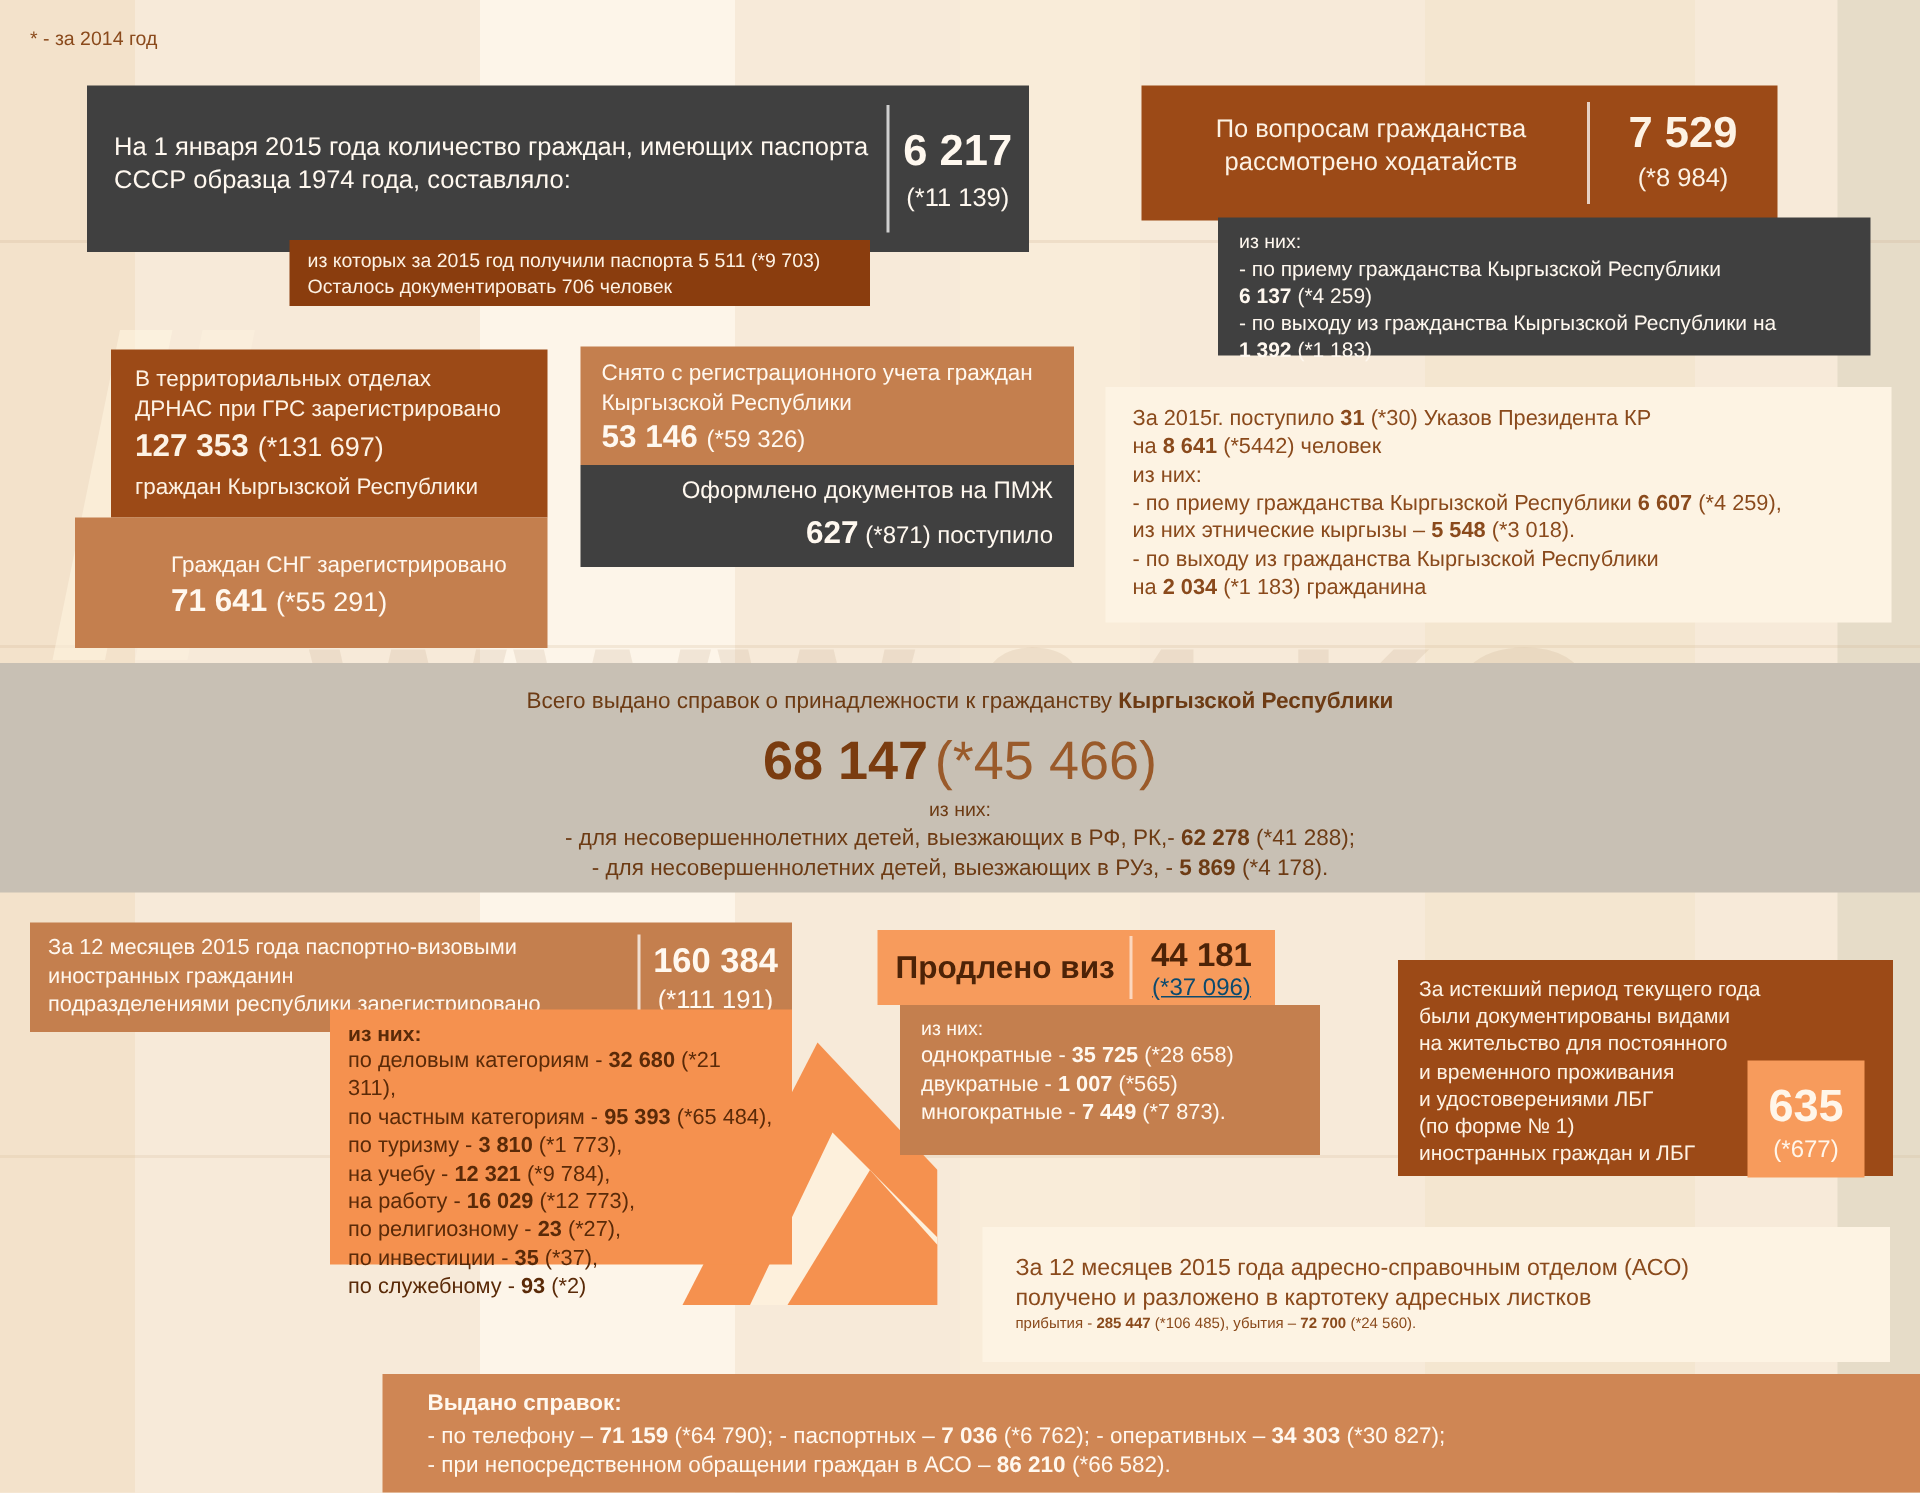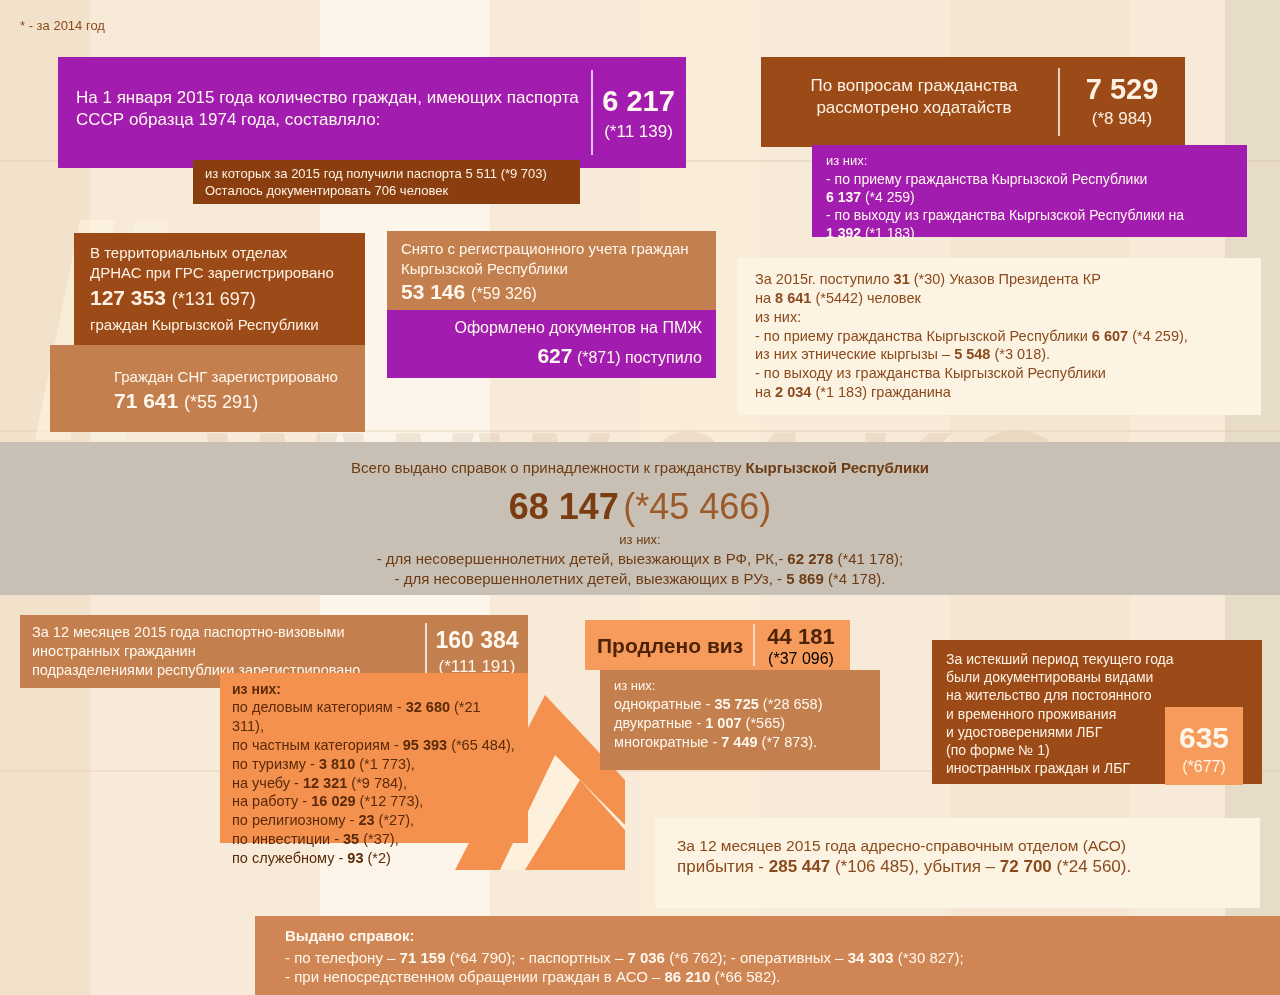--- a/index.html
+++ b/index.html
@@ -18,21 +18,21 @@
     text-align:center;
     font-size:140px; font-weight:bold; letter-spacing:4px;
     color:rgba(190,160,130,0.18);
     font-family:"Liberation Sans", sans-serif;
     user-select:none;
   }
   
   .panel { position:absolute; z-index:2; }
   .brown      { background:#9c4a17; color:#fdf2e4; }
   .brown2     { background:#8a3d0e; color:#fdf2e4; }
-  .terra      { background:#a21caf; color:#fff8ef; }
+  .terra      { background:#404040; color:#fff8ef; }
   .terra-d    { background:#c47f4e; color:#fff8ef; }
   .orange     { background:#f5914f; color:#5a2a08; }
   .orange-l   { background:#f79b5c; color:#4d2307; }
   .cream      { background:#fdf3e3; color:#8a4a1c; }
   .gray       { background:#c8c0b4; color:#7b3f16; }
   .bar        { background:#cf8654; color:#fff8ef; }
 
   .txt { line-height:1.30; }
   b { font-weight:bold; }
 
@@ -178,21 +178,21 @@
     <span>Кыргызской Республики</span>
   </div>
   <div class="txt" style="margin-top:6px;">
     <b style="font-size:36px;color:#7a3c10;">68 147</b>
     <span style="font-size:36px;color:#9a5a2a;">(*45 466)</span>
   </div>
   <div class="txt" style="font-size:13px;margin-top:2px;color:#6d3b14;">из них:</div>
   <div class="txt" style="font-size:15px;color:#6d3b14;">
     <span>- для несовершеннолетних детей, выезжающих в РФ, РК,-</span>
     <b>62 278</b>
-    <span>(*41 178);</span>
+    <span>(*41 288);</span>
   </div>
   <div class="txt" style="font-size:15px;color:#6d3b14;">
     <span>- для несовершеннолетних детей, выезжающих в РУз, -</span>
     <b>5 869</b>
     <span>(*4 178).</span>
   </div>
 </div>
 
 <div class="panel terra-d" style="left:20px;top:615px;width:508px;height:73px;">
   <div class="divider-v" style="left:405px;top:8px;bottom:8px;"></div>
@@ -216,21 +216,21 @@
       <div class="txt" style="font-size: 14.5px;"><span>по религиозному - </span><b>23</b><span> (*27),</span></div>
       <div class="txt" style="font-size: 14.5px;"><span>по инвестиции - </span><b>35</b><span> (*37),</span></div>
       <div class="txt" style="font-size: 14.5px;"><span>по служебному - </span><b>93</b><span> (*2)</span></div>
     </div>
 </div>
 
 <div class="panel orange-l" style="left:585px;top:620px;width:265px;height:50px;">
   <div class="divider-v" style="left:168px;top:4px;bottom:4px;background:rgba(255,255,255,.6);"></div>
   <div class="txt" style="position:absolute;left:12px;top:12px;font-size:21px;font-weight:bold;color:#4d2307;">Продлено виз</div>
   <div class="bignum" style="position:absolute;left:170px;top:6px;width:92px;text-align:center;font-size:22px;color:#4d2307;">44 181</div>
-  <div style="position:absolute;left:170px;top:30px;width:92px;text-align:center;font-size:16px;color:#000000;">(*37 096)</div>
+  <div style="position:absolute;left:170px;top:30px;width:92px;text-align:center;font-size:16px;color:#0c4a6e;text-decoration:underline;">(*37 096)</div>
 </div>
 <div class="panel terra-d" style="left:600px;top:670px;width:280px;height:100px;padding:8px 14px;">
   <div class="txt" style="font-size:13px;">из них:</div>
   <div id="visas-breakdown-list">
       <div class="txt" style="font-size: 14.5px;"><span>однократные - </span><b>35 725</b><span> (*28 658)</span></div>
       <div class="txt" style="font-size: 14.5px;"><span>двукратные - </span><b>1 007</b><span> (*565)</span></div>
       <div class="txt" style="font-size: 14.5px;"><span>многократные - </span><b>7 449</b><span> (*7 873).</span></div>
     </div>
 </div>
 
@@ -245,21 +245,22 @@
       <div class="txt">иностранных граждан и ЛБГ</div>
     </div>
 </div>
 <div class="panel orange-l" style="left:1165px;top:707px;width:78px;height:78px;text-align:center;color:#fff6ea;">
   <div class="bignum" style="font-size:30px;padding-top:16px;">635</div>
   <div style="font-size:16px;margin-top:5px;">(*677)</div>
 </div>
 
 <div class="panel cream" style="left:655px;top:818px;width:605px;height:90px;padding:18px 22px;">
   <div class="txt" style="font-size:15.5px;">За 12 месяцев  2015 года адресно-справочным отделом (АСО)</div>
-  <div class="txt" style="font-size:17px;">
+  <div class="txt" style="font-size:15.5px;">получено и разложено в картотеку адресных листков</div>
+  <div class="txt" style="font-size:10px;">
     <span>прибытия -</span>
     <b>285 447</b>
     <span>(*106 485), убытия –</span>
     <b>72 700</b>
     <span>(*24 560).</span>
   </div>
 </div>
 
 <div class="panel bar" style="left:255px;top:916px;width:1025px;height:79px;padding:10px 30px;">
   <div class="txt" style="font-size:15px;font-weight:bold;">Выдано справок:</div>

